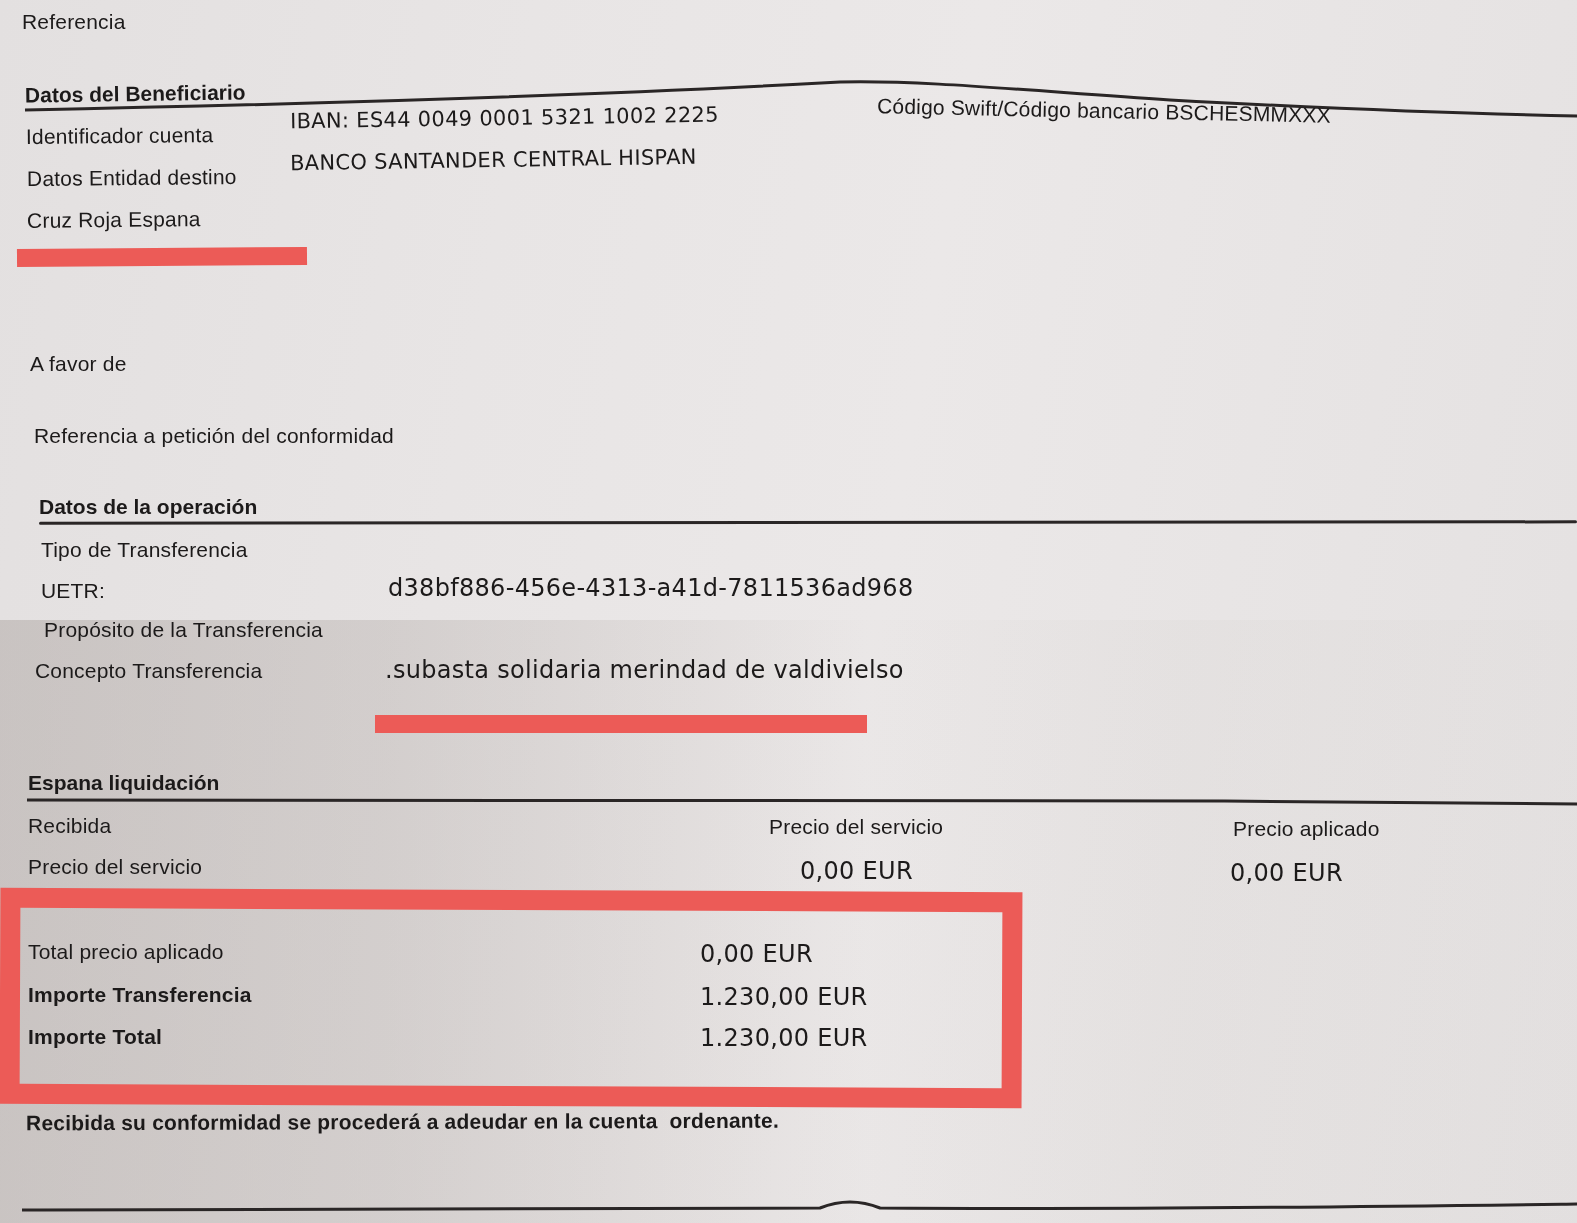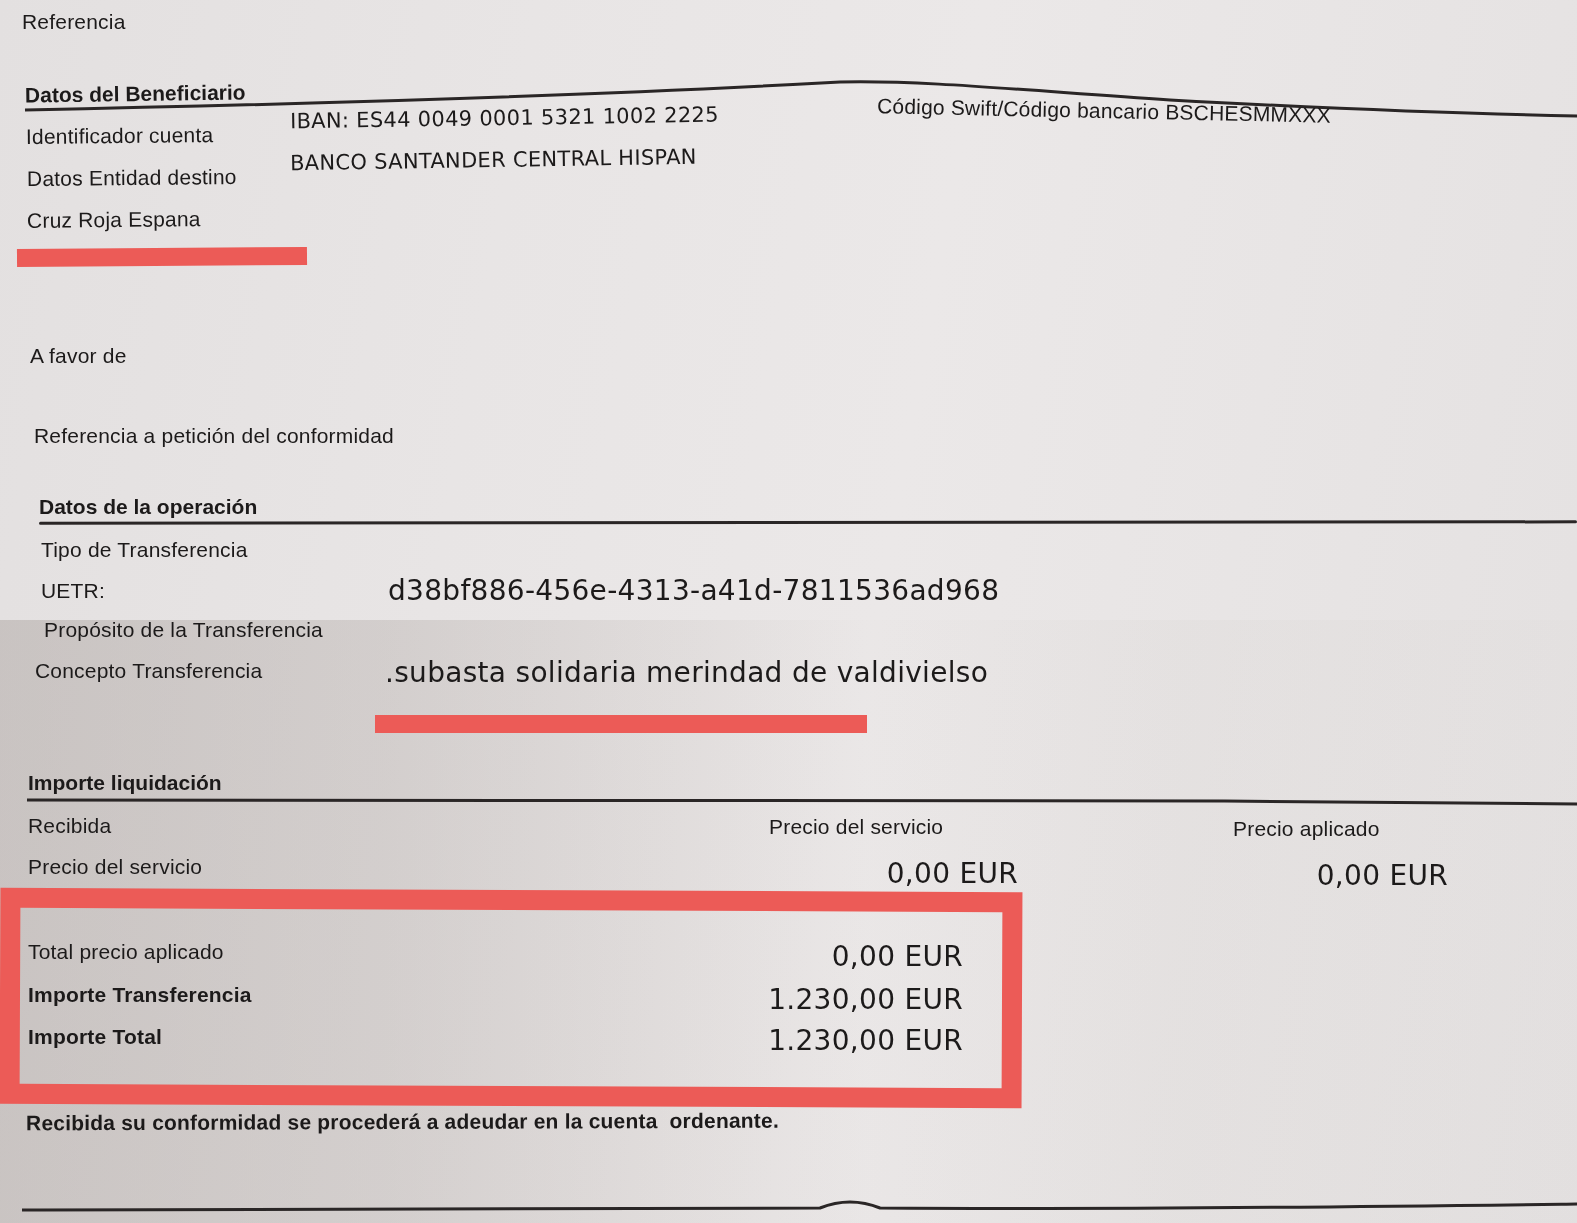--- a/index.html
+++ b/index.html
@@ -9,59 +9,59 @@
     background: linear-gradient(100deg, #e3e0e0 0%, #e8e5e5 30%, #ebe8e8 55%, #e4e1e1 100%);
   }
   .shade {
     position: absolute; left: 0; top: 620px; width: 1577px; height: 603px;
     background: linear-gradient(90deg, rgba(150,140,135,0.35) 0%, rgba(150,140,135,0.25) 25%, rgba(170,160,155,0.12) 45%, rgba(220,215,212,0.05) 55%, rgba(200,195,190,0.12) 75%, rgba(200,195,190,0.05) 100%);
     pointer-events: none;
   }
   .abs { position: absolute; white-space: nowrap; }
   .t { font-size: 21px; letter-spacing: 0.2px; }
   .b { font-weight: bold; font-size: 21px; }
-  .mono { font-family: "DejaVu Sans", sans-serif; font-size: 28px; letter-spacing: 0.3px; }
+  .mono { font-family: "DejaVu Sans", sans-serif; font-size: 24px; letter-spacing: 0.3px; }
   .rule { position: absolute; height: 3px; background: #2a2626; border-radius: 2px; }
   .redbar { position: absolute; background: #ec5b57; }
   .redbox { position: absolute; border: 20px solid #ec5b57; box-sizing: border-box; }
-  .right { text-align: right; }
+  .right { }
 </style>
 </head>
 <body>
 
 <div class="shade"></div>
 
 <div class="abs t" style="left:22px;top:10px;">Referencia</div>
 
 <div class="abs b" style="left:25px;top:82px;transform:rotate(-0.8deg);">Datos del Beneficiario</div>
 <svg class="abs" style="left:20px;top:76px;" width="1557" height="50">
   <path d="M5 34 C 300 28, 600 18, 820 6 C 900 4, 1000 14, 1150 24 C 1300 32, 1450 38, 1557 40" stroke="#2a2626" stroke-width="3" fill="none"></path>
 </svg>
 <div class="abs t" style="left:26px;top:124px;transform:rotate(-0.6deg);">Identificador cuenta</div>
 <div class="abs mono" style="left:290px;top:106px;font-size:21px;transform:rotate(-0.9deg);">IBAN: ES44 0049 0001 5321 1002 2225</div>
 <div class="abs t" style="left:877px;top:99px;transform:rotate(1.2deg);">Código Swift/Código bancario BSCHESMMXXX</div>
 <div class="abs t" style="left:27px;top:166px;transform:rotate(-0.6deg);">Datos Entidad destino</div>
 <div class="abs mono" style="left:290px;top:148px;font-size:21px;transform:rotate(-0.9deg);">BANCO SANTANDER CENTRAL HISPAN</div>
 <div class="abs t" style="left:27px;top:208px;transform:rotate(-0.6deg);">Cruz Roja Espana</div>
 <div class="redbar" style="left:17px;top:248px;width:290px;height:18px;transform:rotate(-0.4deg);"></div>
 
-<div class="abs t" style="left:30px;top:344px;">A favor de</div>
+<div class="abs t" style="left:30px;top:352px;">A favor de</div>
 <div class="abs t" style="left:34px;top:424px;">Referencia a petición del conformidad</div>
 
 <div class="abs b" style="left:39px;top:495px;">Datos de la operación</div>
 <div class="rule" style="left:39px;top:521px;width:1538px;transform:rotate(-0.05deg);"></div>
 <div class="abs t" style="left:41px;top:538px;">Tipo de Transferencia</div>
 <div class="abs t" style="left:41px;top:579px;">UETR:</div>
 <div class="abs mono" style="left:388px;top:574px;">d38bf886-456e-4313-a41d-7811536ad968</div>
 <div class="abs t" style="left:38px;top:618px;margin-left:6px;">Propósito de la Transferencia</div>
 <div class="abs t" style="left:35px;top:659px;">Concepto Transferencia</div>
 <div class="abs mono" style="left:385px;top:656px;">.subasta solidaria merindad de valdivielso</div>
 <div class="redbar" style="left:375px;top:715px;width:492px;height:18px;"></div>
 
-<div class="abs b" style="left:28px;top:771px;">Importe liquidación</div>
+<div class="abs b" style="left:28px;top:771px;">Espana liquidación</div>
 <svg class="abs" style="left:25px;top:794px;" width="1552" height="16">
   <path d="M2 6 C 400 4, 800 4, 1200 7 C 1400 8, 1500 10, 1552 10" stroke="#2a2626" stroke-width="3" fill="none"></path>
 </svg>
 <div class="abs t" style="left:28px;top:814px;">Recibida</div>
 <div class="abs t" style="left:769px;top:815px;">Precio del servicio</div>
 <div class="abs t" style="left:1233px;top:817px;">Precio aplicado</div>
 
 <div class="abs t" style="left:28px;top:855px;">Precio del servicio</div>
 <div class="abs mono right" style="left:800px;width:218px;top:857px;">0,00 EUR</div>
 <div class="abs mono right" style="left:1230px;width:218px;top:859px;">0,00 EUR</div>

